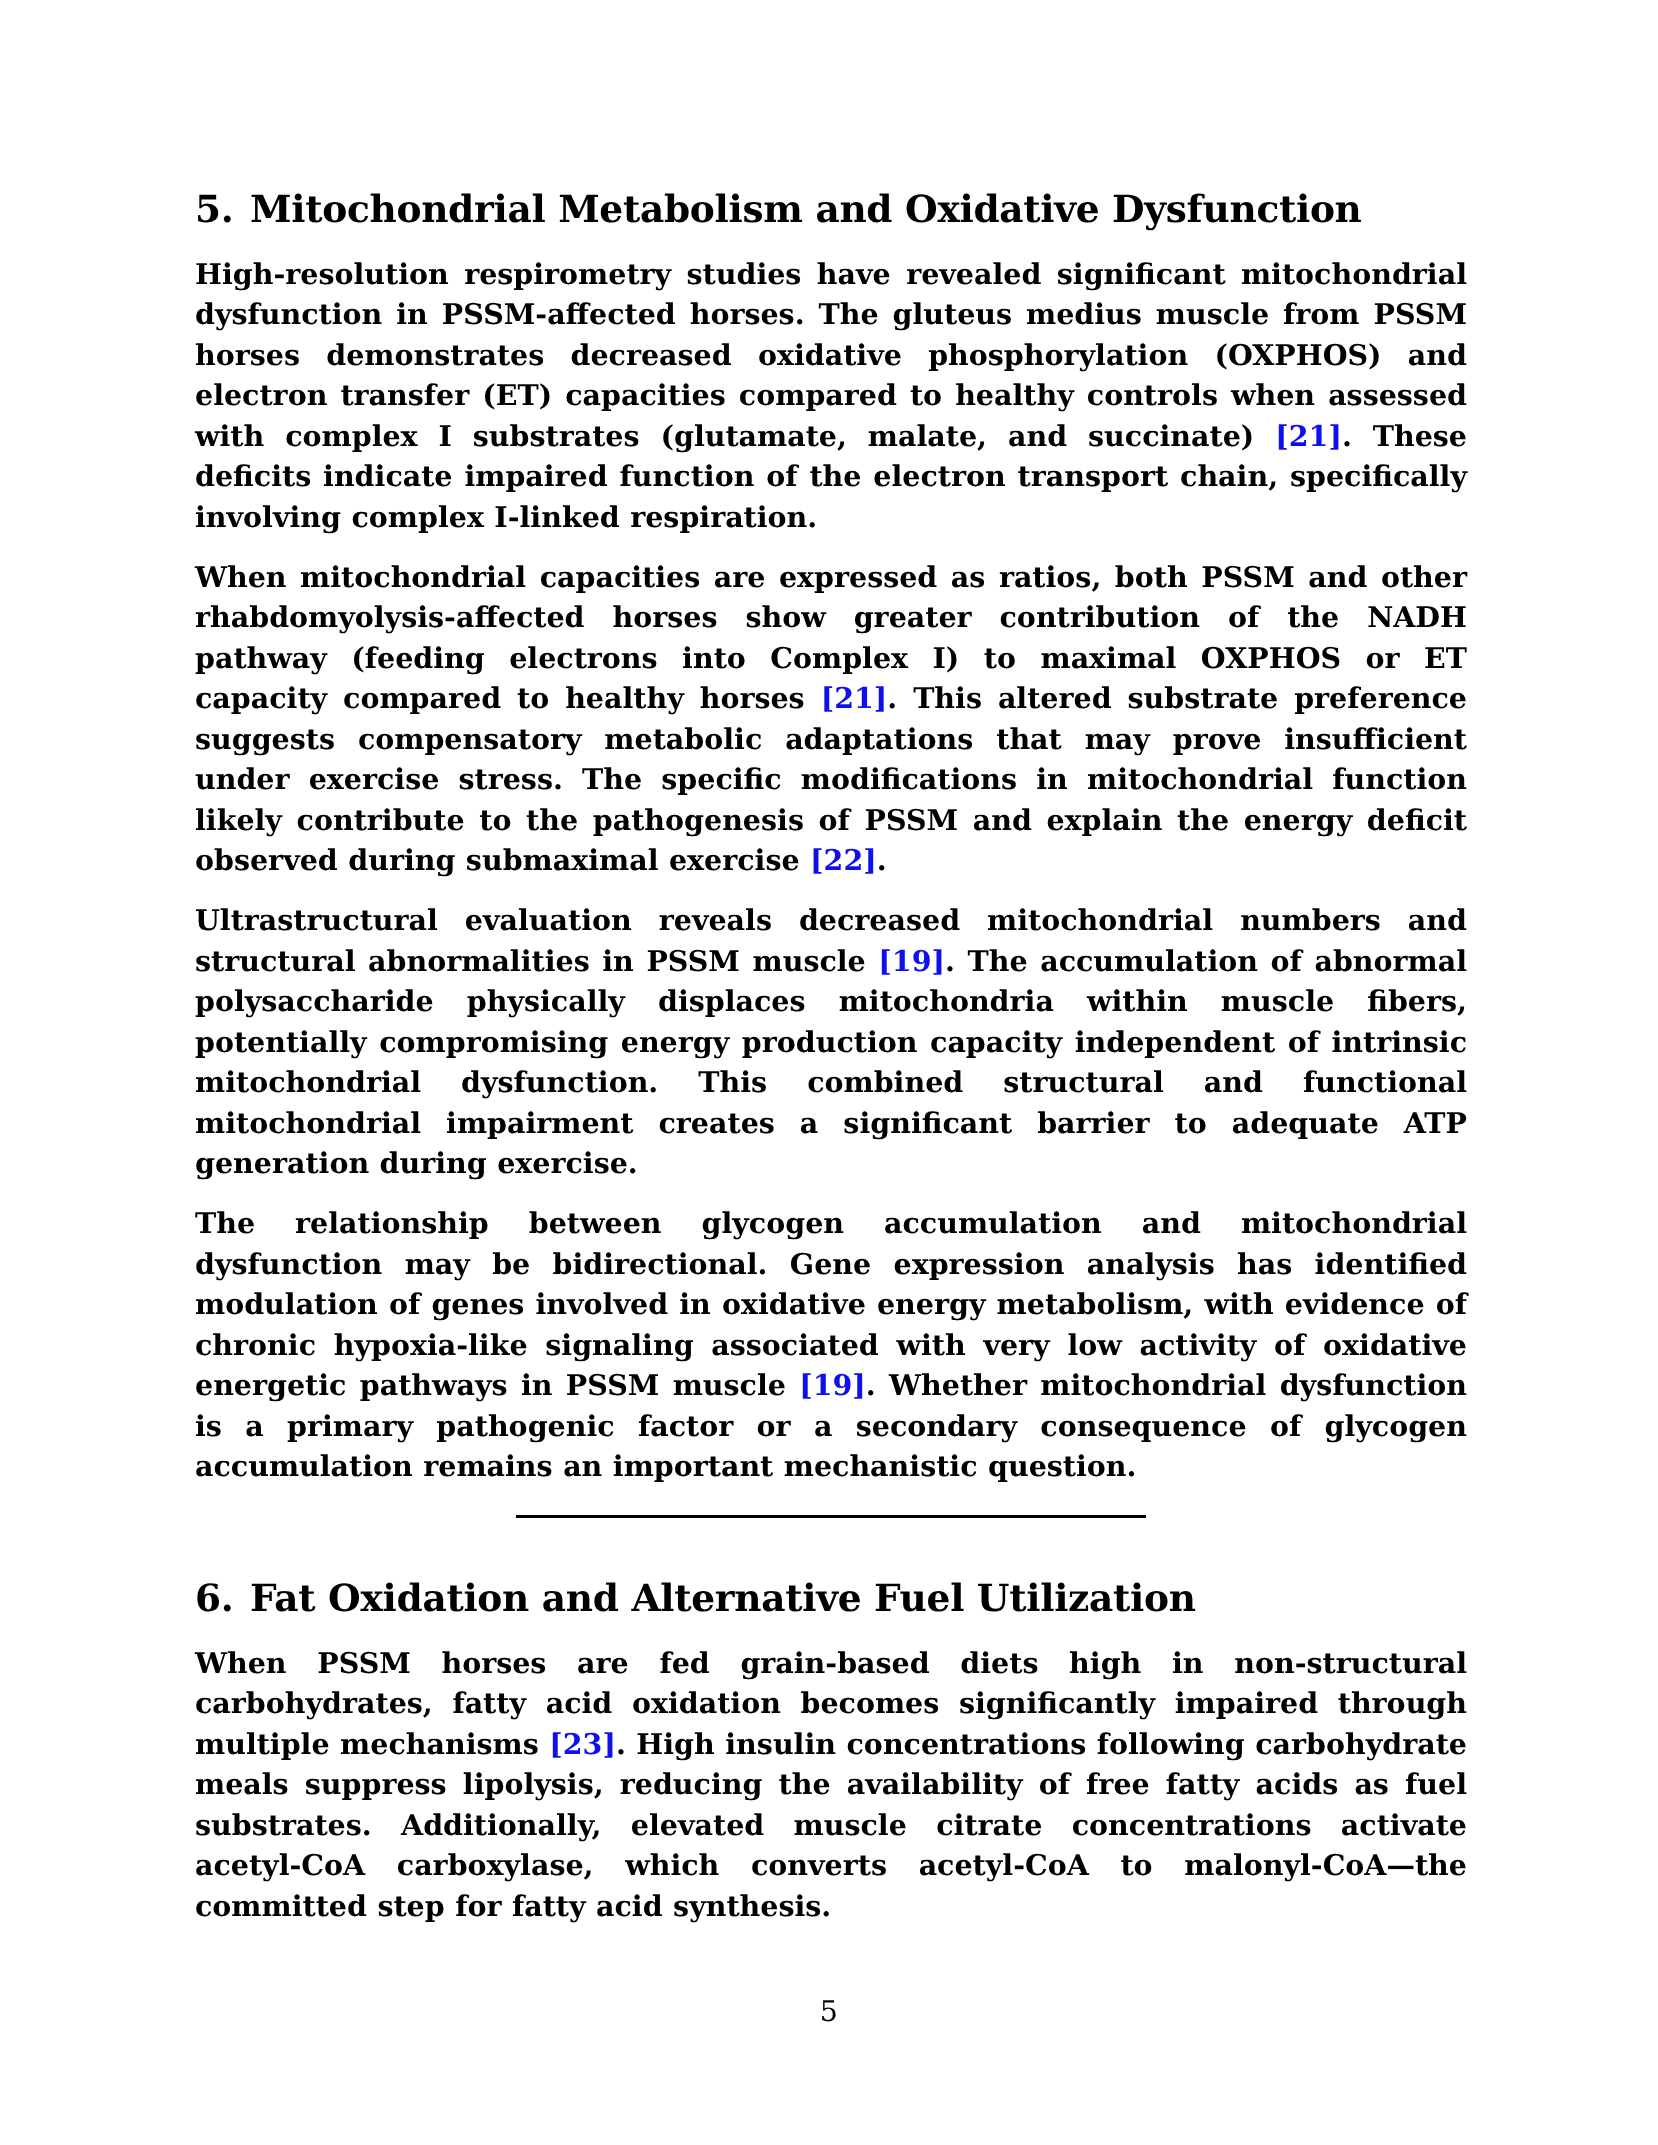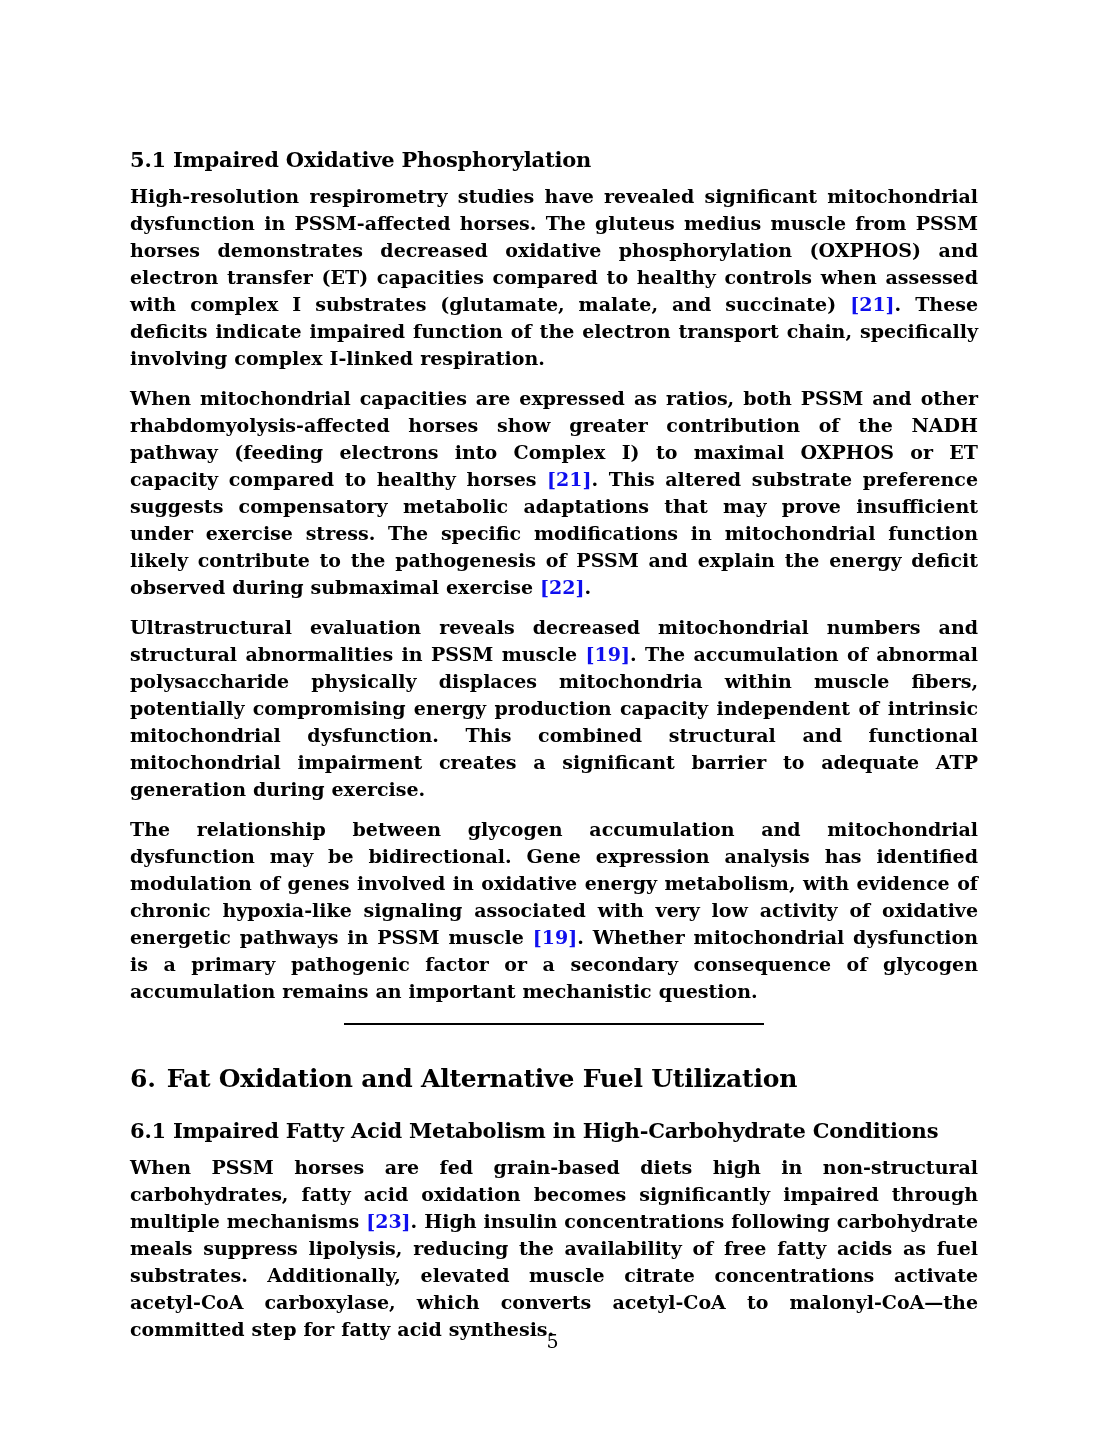--- a/index.html
+++ b/index.html
@@ -71,26 +71,25 @@
     text-align: center;
     font-size: 19px;
     line-height: 27px;
   }
 </style>
 </head>
 <body>
 
 <div class="page">
   <main class="content">
-      <h3 class="subsection-heading"><span class="heading-number">5.1</span><span class="heading-title">Impaired Oxidative Phosphorylation</span></h3>
+      <h2 class="section-heading"><span class="heading-number">5.</span><span class="heading-title">Mitochondrial Metabolism and Oxidative Dysfunction</span></h2>
       <p class="body-paragraph">High-resolution respirometry studies have revealed significant mitochondrial dysfunction in PSSM-affected horses. The gluteus medius muscle from PSSM horses demonstrates decreased oxidative phosphorylation (OXPHOS) and electron transfer (ET) capacities compared to healthy controls when assessed with complex I substrates (glutamate, malate, and succinate) <a class="cite">[21]</a>. These deficits indicate impaired function of the electron transport chain, specifically involving complex I-linked respiration.</p>
       <p class="body-paragraph">When mitochondrial capacities are expressed as ratios, both PSSM and other rhabdomyolysis-affected horses show greater contribution of the NADH pathway (feeding electrons into Complex I) to maximal OXPHOS or ET capacity compared to healthy horses <a class="cite">[21]</a>. This altered substrate preference suggests compensatory metabolic adaptations that may prove insufficient under exercise stress. The specific modifications in mitochondrial function likely contribute to the pathogenesis of PSSM and explain the energy deficit observed during submaximal exercise <a class="cite">[22]</a>.</p>
       <p class="body-paragraph">Ultrastructural evaluation reveals decreased mitochondrial numbers and structural abnormalities in PSSM muscle <a class="cite">[19]</a>. The accumulation of abnormal polysaccharide physically displaces mitochondria within muscle fibers, potentially compromising energy production capacity independent of intrinsic mitochondrial dysfunction. This combined structural and functional mitochondrial impairment creates a significant barrier to adequate ATP generation during exercise.</p>
       <p class="body-paragraph">The relationship between glycogen accumulation and mitochondrial dysfunction may be bidirectional. Gene expression analysis has identified modulation of genes involved in oxidative energy metabolism, with evidence of chronic hypoxia-like signaling associated with very low activity of oxidative energetic pathways in PSSM muscle <a class="cite">[19]</a>. Whether mitochondrial dysfunction is a primary pathogenic factor or a secondary consequence of glycogen accumulation remains an important mechanistic question.</p>
       <div class="divider-rule"></div>
       <h2 class="section-heading"><span class="heading-number">6.</span><span class="heading-title">Fat Oxidation and Alternative Fuel Utilization</span></h2>
-      <h3 class="subsection-heading"><span class="heading-number">6.1</span><span class="heading-title">Impaired Fatty Acid Metabolism in High-Carbohydrate Conditions</span></h3>
       <p class="body-paragraph">When PSSM horses are fed grain-based diets high in non-structural carbohydrates, fatty acid oxidation becomes significantly impaired through multiple mechanisms <a class="cite">[23]</a>. High insulin concentrations following carbohydrate meals suppress lipolysis, reducing the availability of free fatty acids as fuel substrates. Additionally, elevated muscle citrate concentrations activate acetyl-CoA carboxylase, which converts acetyl-CoA to malonyl-CoA—the committed step for fatty acid synthesis.</p>
     </main>
   <footer class="page-footer">
     <span>5</span>
   </footer>
 </div>
 
 </body></html>

